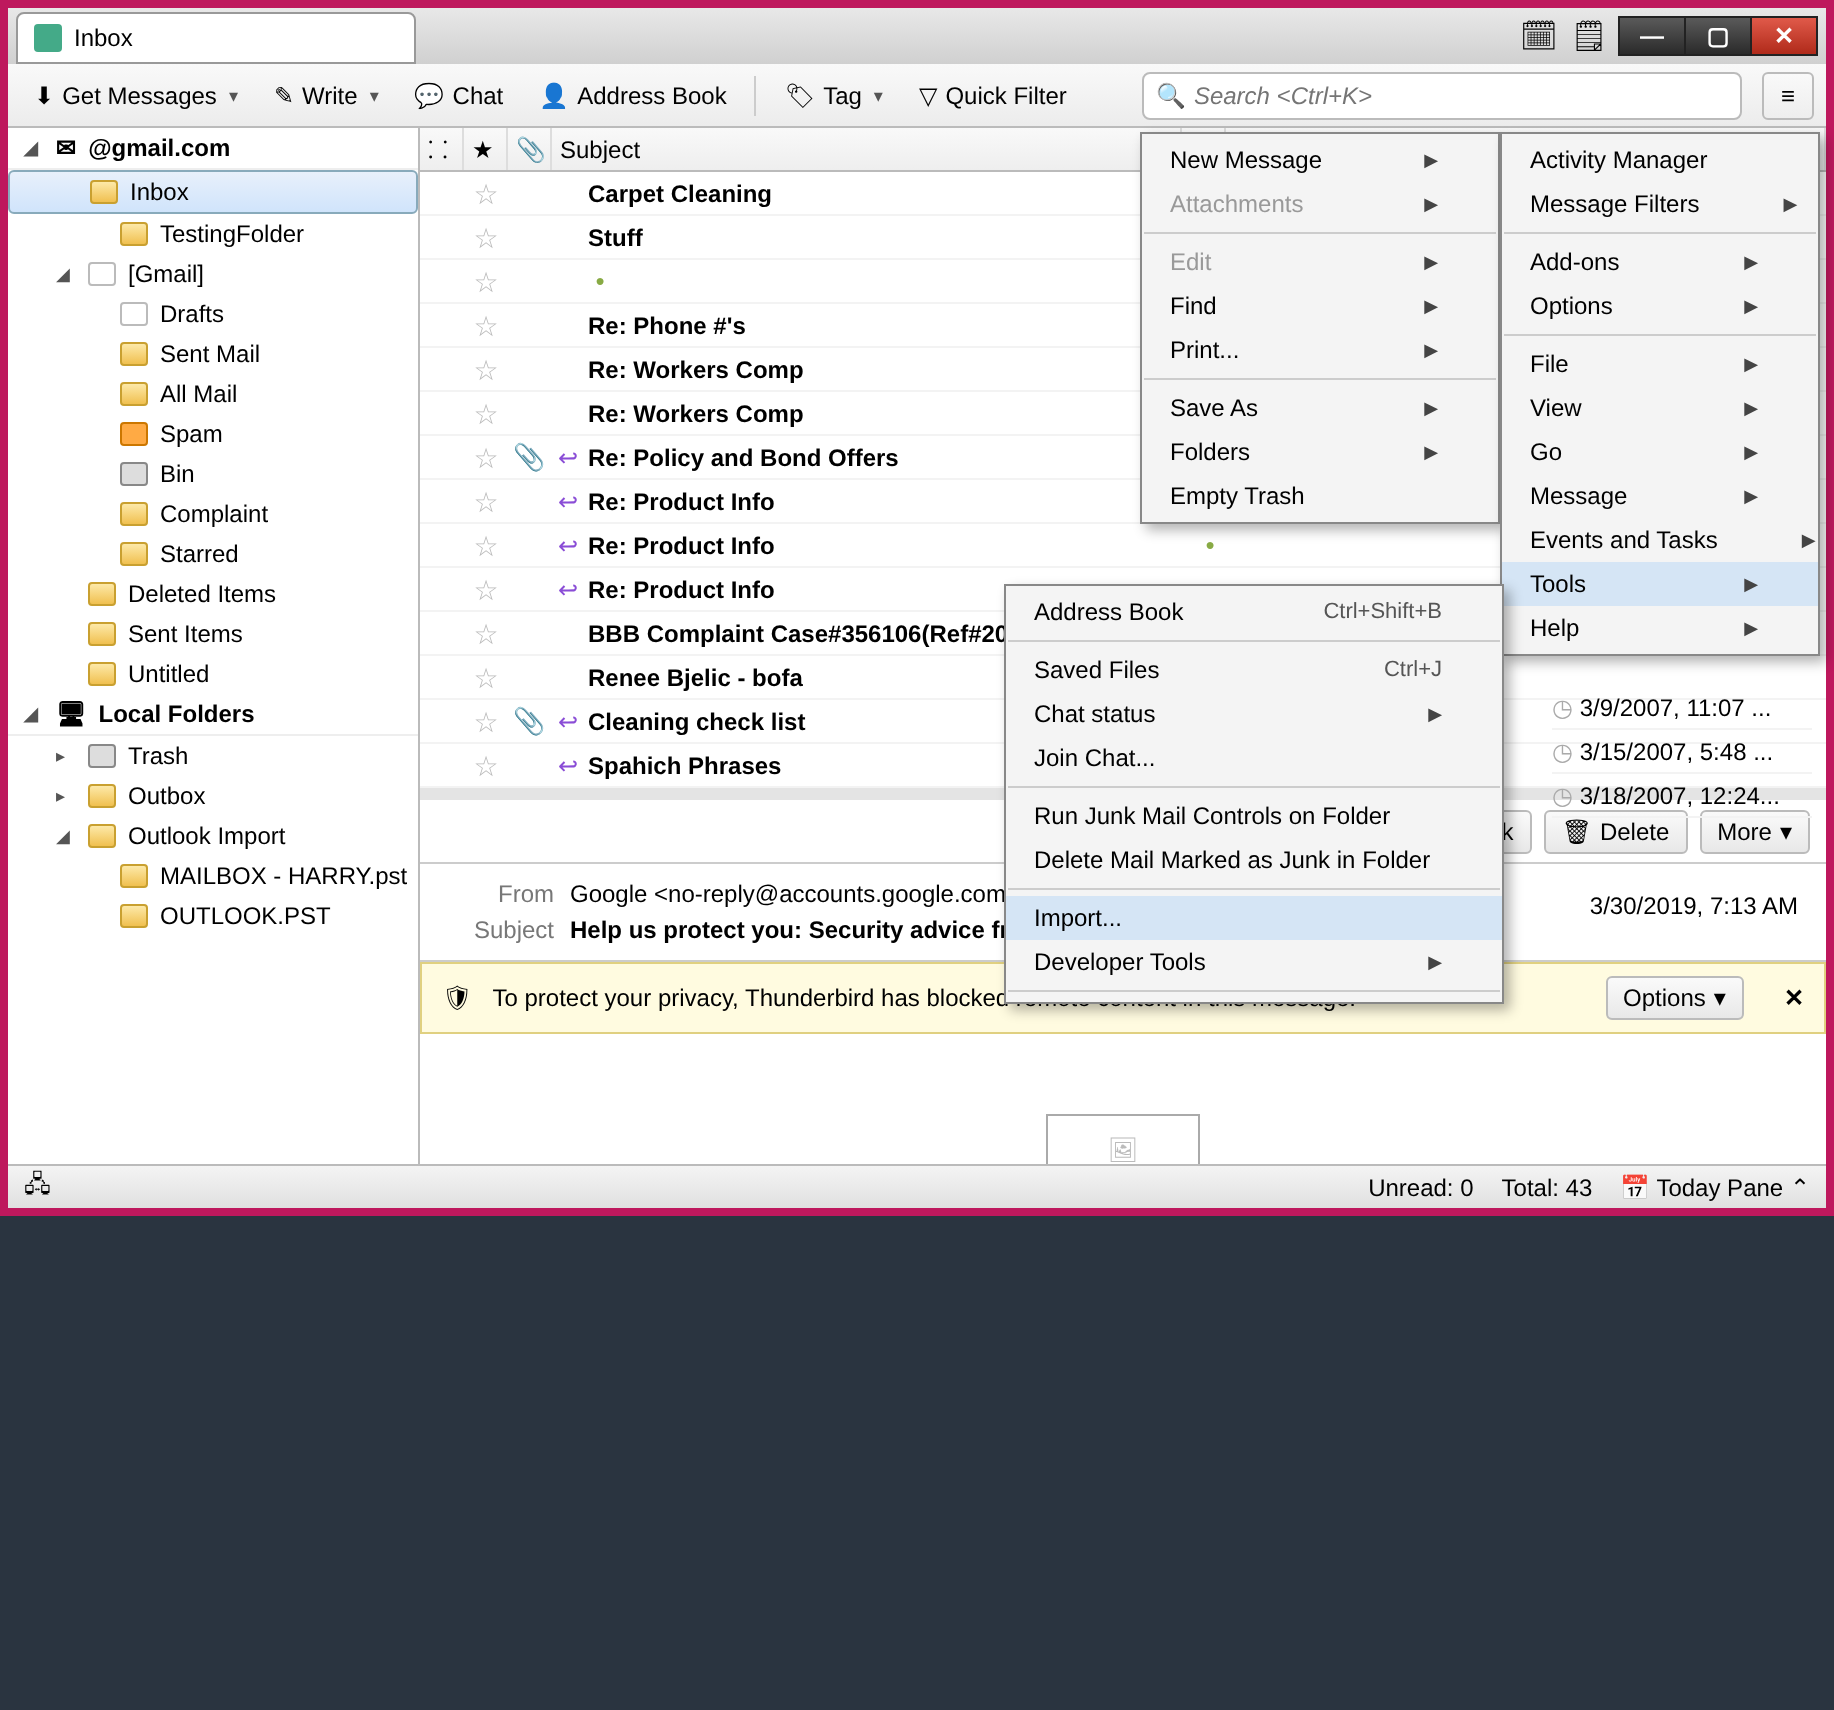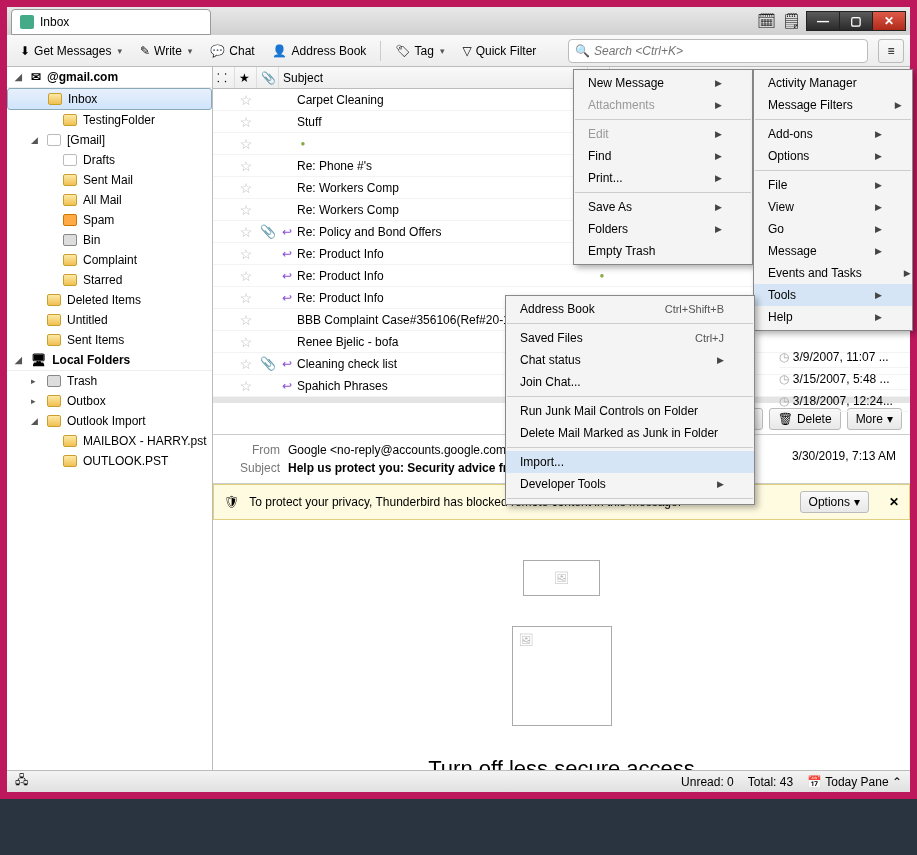--- a/index.html
+++ b/index.html
@@ -1,17 +1,17 @@
 <!DOCTYPE html>
 <html><head>
 <meta charset="utf-8">
 <style>
 * { box-sizing: border-box; margin: 0; padding: 0; font-family: "Segoe UI", Tahoma, sans-serif; font-size: 12px; }
 body { background: #2a3440; overflow: hidden; }
-.window { position: relative; width: 917px; height: 799px; background: #fff; border: 7px solid #be185d; }
+.window { position: relative; width: 917px; height: 608px; background: #fff; border: 4px solid #be185d; }
 .titlebar { height: 28px; background: linear-gradient(#e8e8e8,#d0d0d0); display: flex; align-items: stretch; }
 .tab { background: #fff; border: 1px solid #999; border-top-left-radius: 4px; border-top-right-radius: 4px; padding: 4px 30px 4px 8px; margin: 2px 0 0 4px; display: flex; align-items: center; gap: 6px; min-width: 200px; }
 .tab-icon { width: 14px; height: 14px; background:#4a8; border-radius:2px; display:inline-block; }
 .titlebar-right { margin-left: auto; display:flex; align-items:center; gap: 6px; padding-right:4px;}
 .winbtns { display: flex; }
 .winbtn { width: 34px; height: 20px; display:flex; align-items:center; justify-content:center; font-weight:bold; color:#fff; background: linear-gradient(#5a5a5a,#2a2a2a); border:1px solid #222; margin-left:-1px;}
 .winbtn.close { background: linear-gradient(#e05a4a,#b02a1a); }
 .toolbar { height: 32px; background: linear-gradient(#f9f9f9,#ececec); border-bottom:1px solid #bbb; display:flex; align-items:center; padding: 0 6px; gap: 4px; }
 .tbtn { display:flex; align-items:center; gap:4px; padding: 3px 6px; border:1px solid transparent; border-radius:2px; cursor:default; }
 .tbtn .drop { font-size: 9px; color:#555; margin-left:2px;}
@@ -31,21 +31,21 @@
 .fico.spam { background:#fa4; border-color:#c70;}
 .twisty { width:10px; display:inline-block; color:#555; font-size:9px;}
 .content { flex:1; display:flex; flex-direction:column; position:relative; }
 .listhdr { height: 22px; border-bottom:1px solid #bbb; background:linear-gradient(#f9f9f9,#eee); display:flex; align-items:center; }
 .col { border-right:1px solid #ddd; padding: 0 4px; height:100%; display:flex; align-items:center; overflow:hidden; }
 .msglist { overflow-y:auto; flex:0 0 auto;}
 .msgrow { height: 22px; display:flex; align-items:center; border-bottom:1px solid #f3f3f3;}
 .star { color:#bbb; font-size:14px; width:22px; text-align:center; }
 .attach { color:#777; width:22px; text-align:center; font-size:13px;}
 .reply { color:#8a4dd6; font-size:12px; width:16px; text-align:center;}
-.subj { flex:1; padding-left:2px; white-space:nowrap; overflow:hidden;}
+.subj { flex:1; padding-left:2px; white-space:nowrap; overflow:hidden;font-weight:bold;}
 .corr { width:16px; text-align:center; color:#8a4; font-size:8px;}
 .divider { height:6px; background:#e4e4e4; cursor:row-resize;}
 .msghdr { padding: 6px 12px; border-bottom:1px solid #ccc;}
 .msghdr-row { display:flex; align-items:center; gap:8px; padding:2px 0;}
 .msghdr-lbl { color:#777; width:55px; text-align:right;}
 .msghdr-val { font-weight:normal; }
 .msghdr-val.bold { font-weight:bold; }
 .msgtoolbar { height:32px; border-bottom:1px solid #ccc; display:flex; align-items:center; justify-content:flex-end; padding: 0 8px; gap:6px;}
 .mbtn { border:1px solid #bbb; border-radius:3px; padding: 3px 8px; background:linear-gradient(#fafafa,#e8e8e8); display:flex; align-items:center; gap:4px;}
 .notice { background:#fffbe0; border:1px solid #e0d080; padding:6px 10px; display:flex; align-items:center; gap:10px;}
@@ -182,26 +182,26 @@
             <span>Starred</span>
           </div>
           <div class="tree-item">
             <span class="twisty"></span>
             <span class="fico"></span>
             <span>Deleted Items</span>
           </div>
           <div class="tree-item">
             <span class="twisty"></span>
             <span class="fico"></span>
+            <span>Sent Items</span>
+          </div>
+          <div class="tree-item">
+            <span class="twisty"></span>
+            <span class="fico"></span>
             <span>Untitled</span>
-          </div>
-          <div class="tree-item">
-            <span class="twisty"></span>
-            <span class="fico"></span>
-            <span>Sent Items</span>
           </div>
         </div>
       <div class="acct" style="font-weight:bold;">
         <span class="twisty">◢</span>
           <span>🖥</span>
         <span>Local Folders</span>
       </div>
       <div id="localfolders">
           <div class="tree-item">
             <span class="twisty">▸</span>

